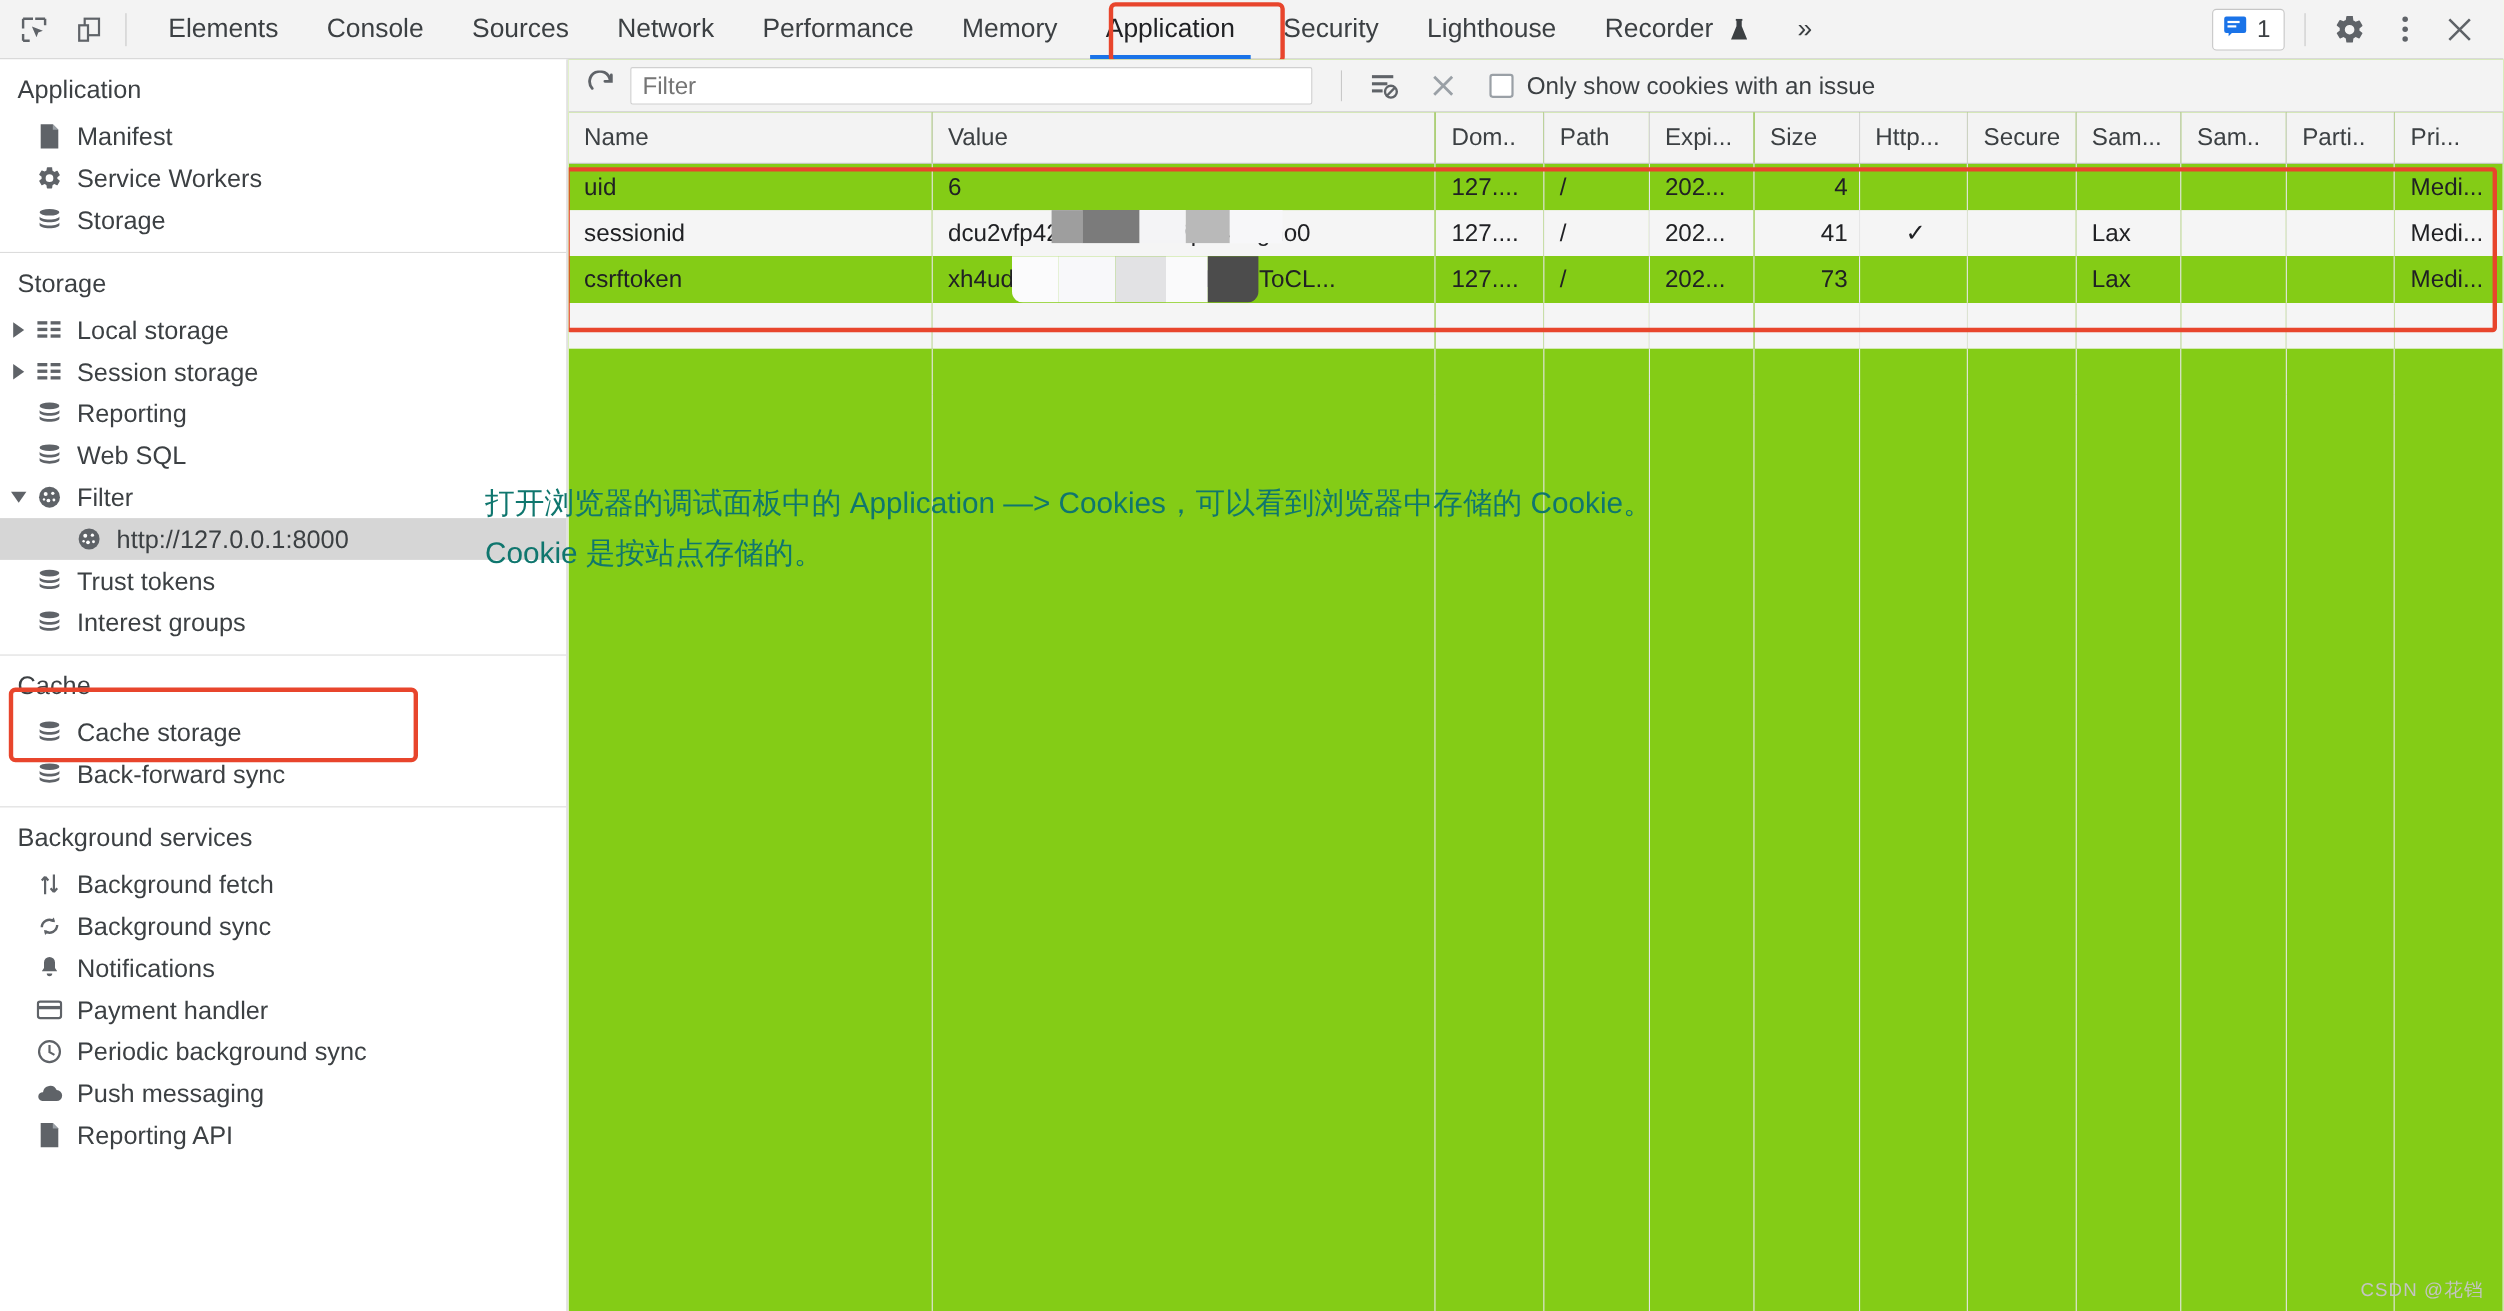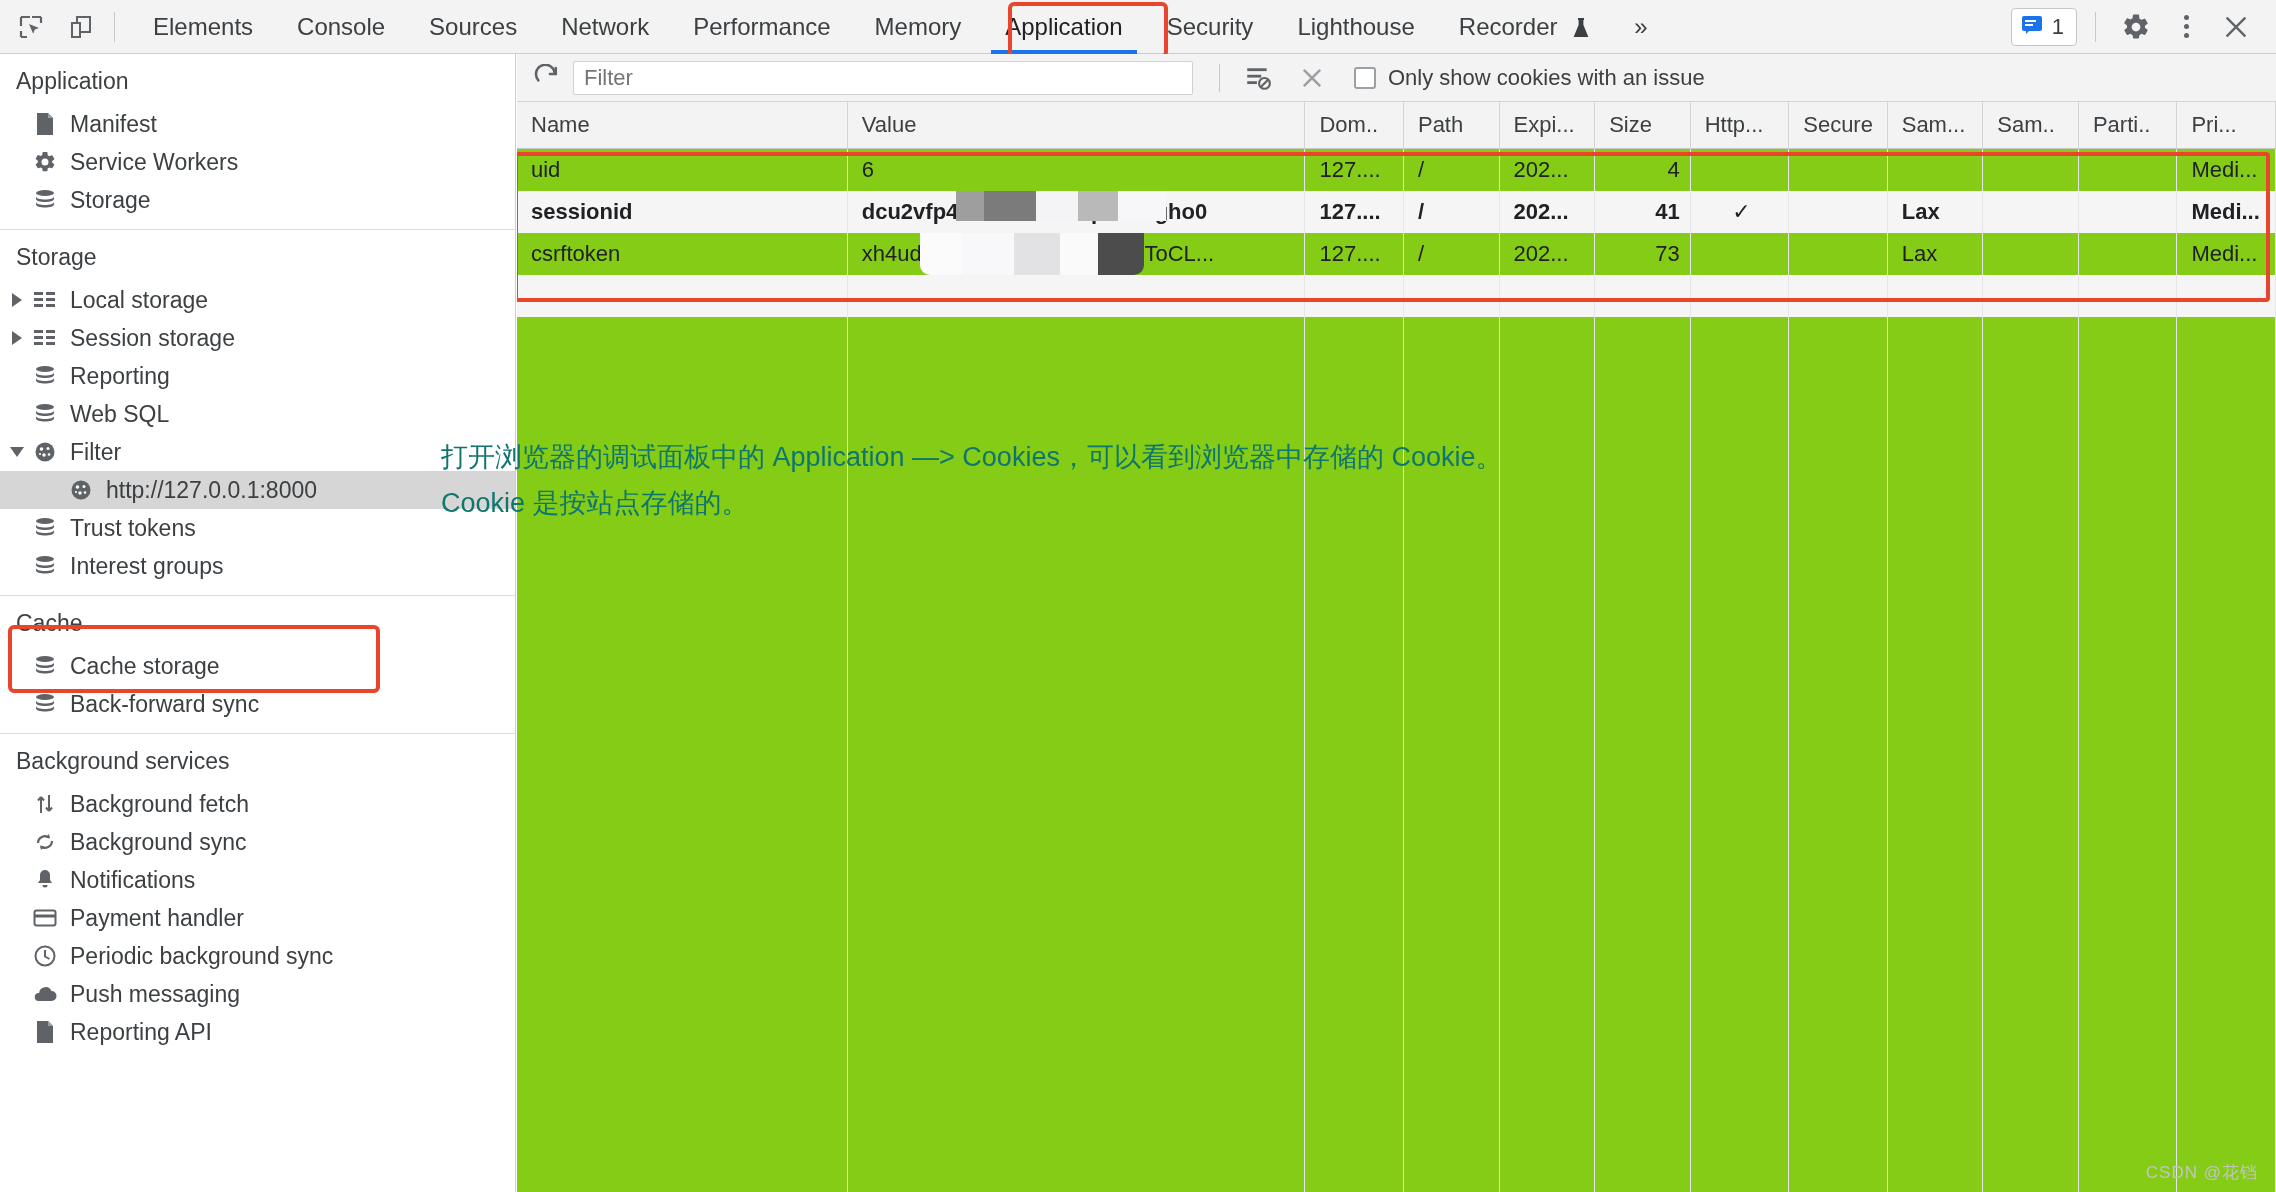--- a/index.html
+++ b/index.html
@@ -99,21 +99,21 @@
   table.cookies th {
     background: #f3f3f3; font-weight: normal; font-size: 22px; color: #3c4043;
     text-align: left; padding: 10px 10px 10px 14px; height: 46px;
     border-right: 1px solid #d4d4d4; border-bottom: 1px solid #c9c9c9;
     white-space: nowrap; overflow: hidden; cursor: pointer;
   }
   table.cookies td {
     font-size: 22px; color: #202124; padding: 6px 10px 6px 14px; height: 42px;
     border-right: 1px solid #e6e6e6; white-space: nowrap; overflow: hidden;
   }
-  tr.alt td { background: #f5f5f5; font-weight: bold; }
+  tr.alt td { background: #f5f5f5; }
   td.num { text-align: right; padding-right: 22px; }
   td.ctr { text-align: center; }
   .filler-row td { height: 42px; border-right: 1px solid #e6e6e6; }
   .filler-row.alt td { background: #f5f5f5; }
 
   
   .valcell { position: relative; overflow: hidden; }
   .mosaic { position: absolute; top: 0; height: 42px; pointer-events: none; }
   .mosaic span { position: absolute; display: block; }
 

